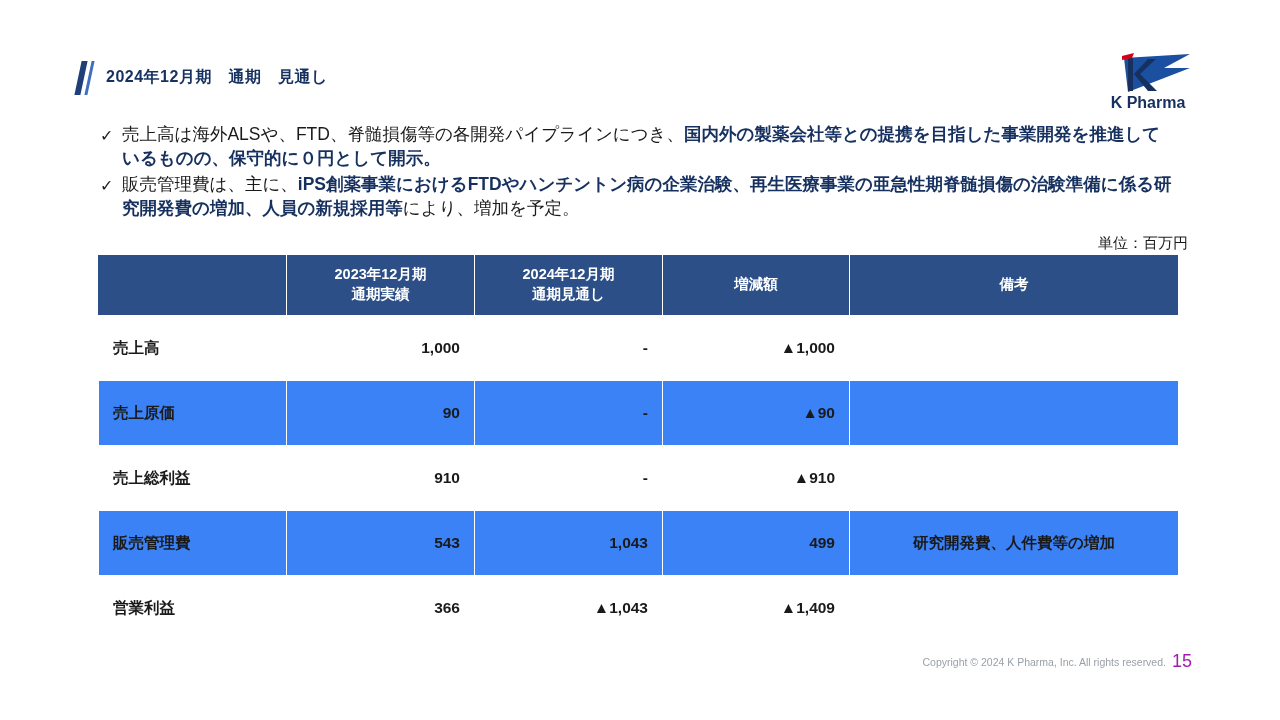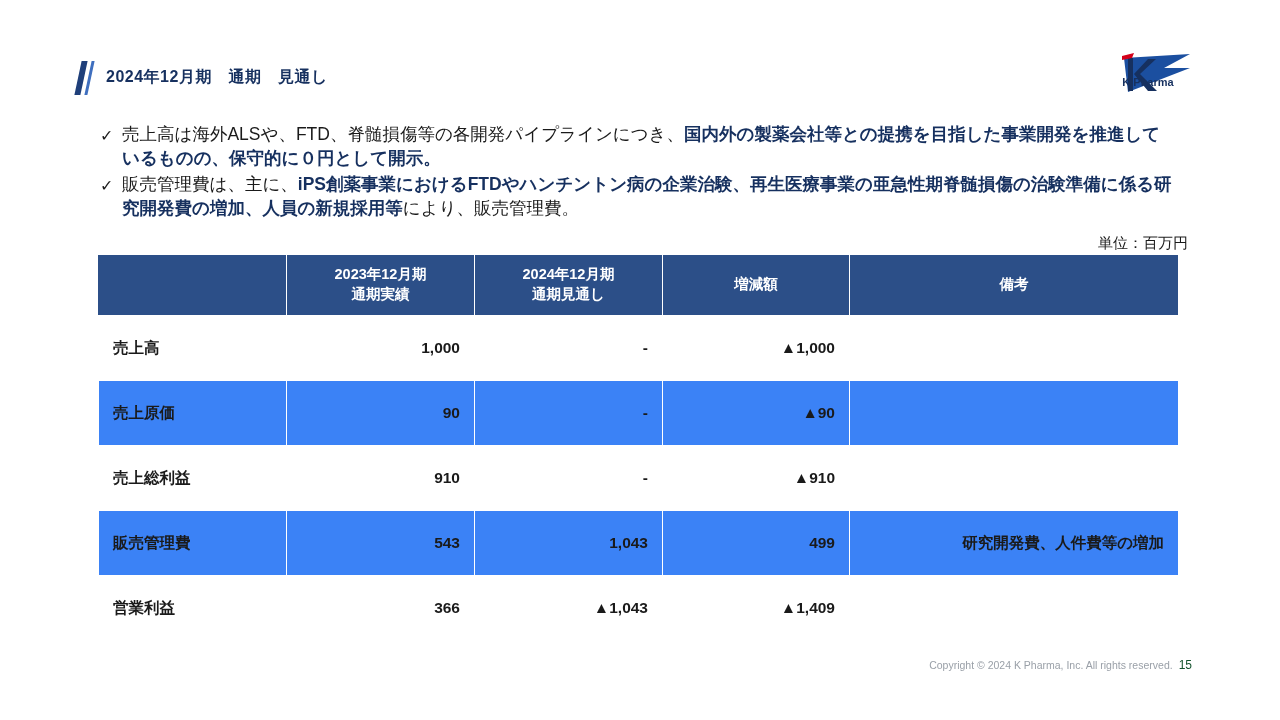--- a/index.html
+++ b/index.html
@@ -58,24 +58,24 @@
     position: absolute;
     right: 88px;
     top: 52px;
     width: 88px;
     height: 62px;
   }
   .logo svg { display: block; }
   .logo-text {
     position: absolute;
     left: 0;
-    top: 24px;
+    top: 42px;
     width: 88px;
     text-align: center;
-    font-size: 11px;
+    font-size: 16px;
     font-weight: bold;
     color: #16305f;
   }
 
   
   .bullets {
     position: absolute;
     left: 100px;
     top: 122px;
     width: 1075px;
@@ -149,38 +149,38 @@
     font-size: 15.5px;
     font-weight: bold;
     border: 1px solid #ffffff;
     padding: 4px 14px;
     vertical-align: middle;
   }
   table.fin tbody tr.even td { background: #ffffff; }
   table.fin tbody tr.odd td { background: #3b82f6; }
   td.label { text-align: left; color: #1a1a1a; }
   td.num { text-align: right; color: #1a1a1a; }
-  td.note { text-align: right; font-size: 14.5px; color: #1a1a1a; }
+  td.note { text-align: center; font-size: 14.5px; color: #1a1a1a; }
   .neg { color: #e3000f; }
   .pos { color: #3e8ede; }
 
   
   .footer {
     position: absolute;
     right: 88px;
     bottom: 48px;
     display: flex;
     align-items: center;
     gap: 6px;
     font-size: 10.5px;
     color: #9aa0a8;
   }
   .page-num {
-    font-size: 12px;
-    color: #14532d;
+    font-size: 18px;
+    color: #a21caf;
   }
 </style>
 </head>
 <body>
 
 <div class="slide-header">
   <div class="header-bar"></div>
   <div class="header-bar2"></div>
   <div class="header-title">2024年12月期　通期　見通し</div>
 </div>
@@ -195,21 +195,21 @@
   <div class="logo-text">K Pharma</div>
 </div>
 
 <div class="bullets">
   <div class="bullet-row">
     <div class="check">✓</div>
     <div class="bullet-text"><span>売上高は海外ALSや、FTD、脊髄損傷等の各開発パイプラインにつき、</span><b>国内外の製薬会社等との提携を目指した事業開発を推進しているものの、保守的に０円として開示。</b></div>
   </div>
   <div class="bullet-row">
     <div class="check">✓</div>
-    <div class="bullet-text"><span>販売管理費は、主に、</span><b>iPS創薬事業におけるFTDやハンチントン病の企業治験、再生医療事業の亜急性期脊髄損傷の治験準備に係る研究開発費の増加、人員の新規採用等</b><span>により、販売管理費。</span></div>
+    <div class="bullet-text"><span>販売管理費は、主に、</span><b>iPS創薬事業におけるFTDやハンチントン病の企業治験、再生医療事業の亜急性期脊髄損傷の治験準備に係る研究開発費の増加、人員の新規採用等</b><span>により、増加を予定。</span></div>
   </div>
 </div>
 
 <div class="unit-note">単位：百万円</div>
 
 <div class="table-wrap">
   <table class="fin">
     <colgroup>
       <col class="c0">
         <col class="c1">

